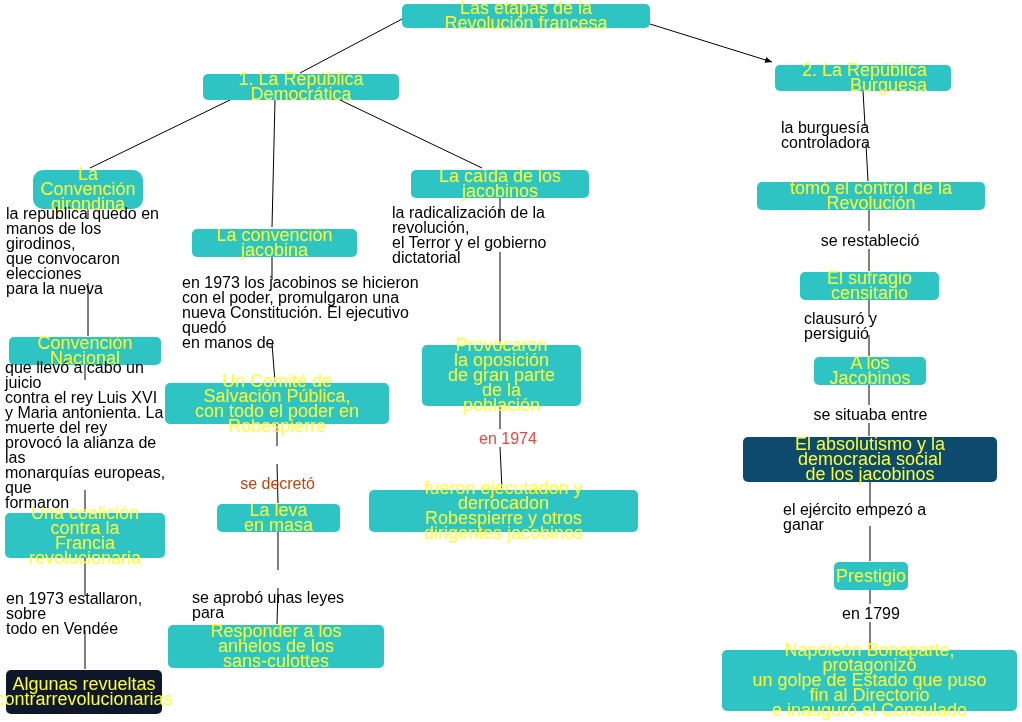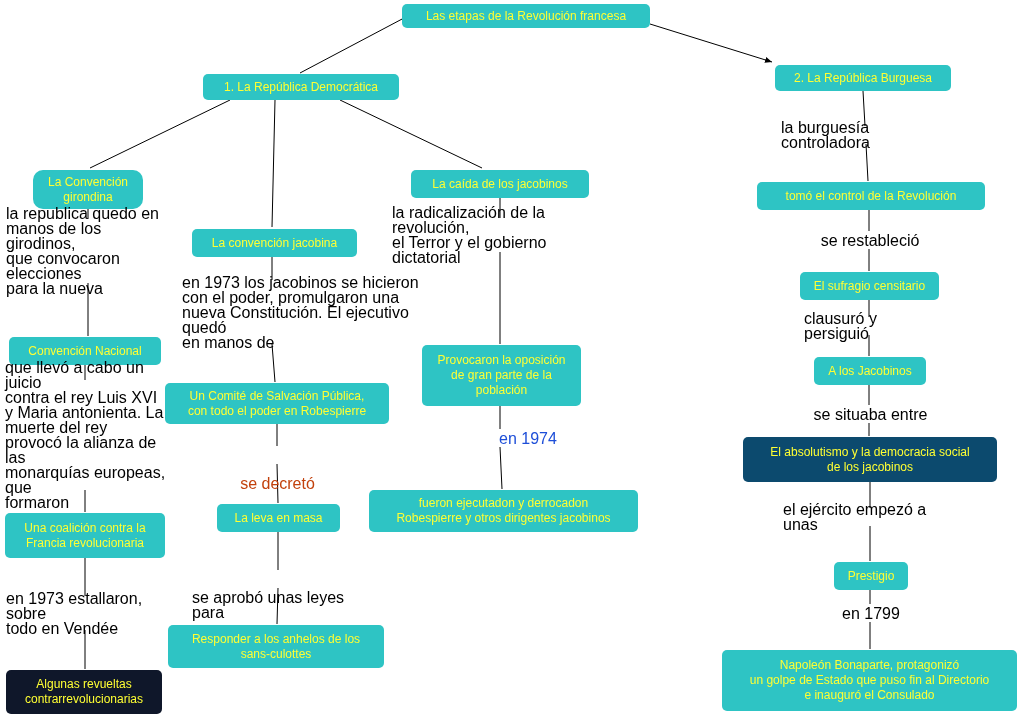--- a/index.html
+++ b/index.html
@@ -22,27 +22,27 @@
     width: 1022px;
     height: 722px;
     pointer-events: none;
   }
   .node {
     position: absolute;
     box-sizing: border-box;
     background: #2ec4c4;
     color: #ffff33;
     border-radius: 5px;
-    font-size: 12px;
+    font-size: 18px;
     line-height: 15px;
     text-align: center;
     display: flex;
     align-items: center;
     justify-content: center;
-    padding: 3px 8px;
+    padding: 3px 24px;
     white-space: pre-line;
   }
   .label {
     position: absolute;
     box-sizing: border-box;
     color: #000000;
     font-size: 16px;
     line-height: 15px;
     text-align: left;
     white-space: pre-line;
@@ -142,24 +142,24 @@
       <div class="label" style="left: 392px; top: 219px; width: 218px; height: 32px; color: rgb(0, 0, 0);">la radicalización de la revolución,
 el Terror y el gobierno dictatorial</div>
       <div class="label" style="left: 5px; top: 381px; width: 161px; height: 108px; color: rgb(0, 0, 0);">que llevó a cabo un juicio
 contra el rey Luis XVI
 y Maria antonienta. La
 muerte del rey
 provocó la alianza de las
 monarquías europeas, que
 formaron</div>
       <div class="label" style="left: 240px; top: 447px; width: 75px; height: 16px; color: #c2410c; margin-top: 28px;">se decretó</div>
-      <div class="label" style="left: 498px; top: 430px; width: 60px; height: 16px; color: #1d4ed8;">en 1974</div>
+      <div class="label" style="left: 478px; top: 430px; width: 60px; height: 16px; color: #ef4444;">en 1974</div>
       <div class="label" style="left: 6px; top: 597px; width: 160px; height: 32px; color: rgb(0, 0, 0);">en 1973 estallaron, sobre
 todo  en Vendée</div>
       <div class="label" style="left: 192px; top: 597px; width: 175px; height: 16px; color: rgb(0, 0, 0);">se aprobó unas leyes para</div>
       <div class="label" style="left: 781px; top: 127px; width: 173px; height: 16px; color: rgb(0, 0, 0);">la burguesía controladora</div>
       <div class="label" style="left: 820px; top: 232px; width: 100px; height: 16px; color: rgb(0, 0, 0);">se restableció</div>
       <div class="label" style="left: 804px; top: 318px; width: 135px; height: 16px; color: rgb(0, 0, 0);">clausuró y persiguió</div>
       <div class="label" style="left: 813px; top: 406px; width: 115px; height: 16px; color: rgb(0, 0, 0);">se situaba entre</div>
-      <div class="label" style="left: 783px; top: 509px; width: 178px; height: 16px; color: rgb(0, 0, 0);">el ejército empezó a unas</div>
+      <div class="label" style="left: 783px; top: 509px; width: 178px; height: 16px; color: rgb(0, 0, 0);">el ejército empezó a ganar</div>
       <div class="label" style="left: 841px; top: 605px; width: 60px; height: 16px; color: rgb(0, 0, 0);">en 1799</div>
     </div>
 </div>
 
 </body></html>

